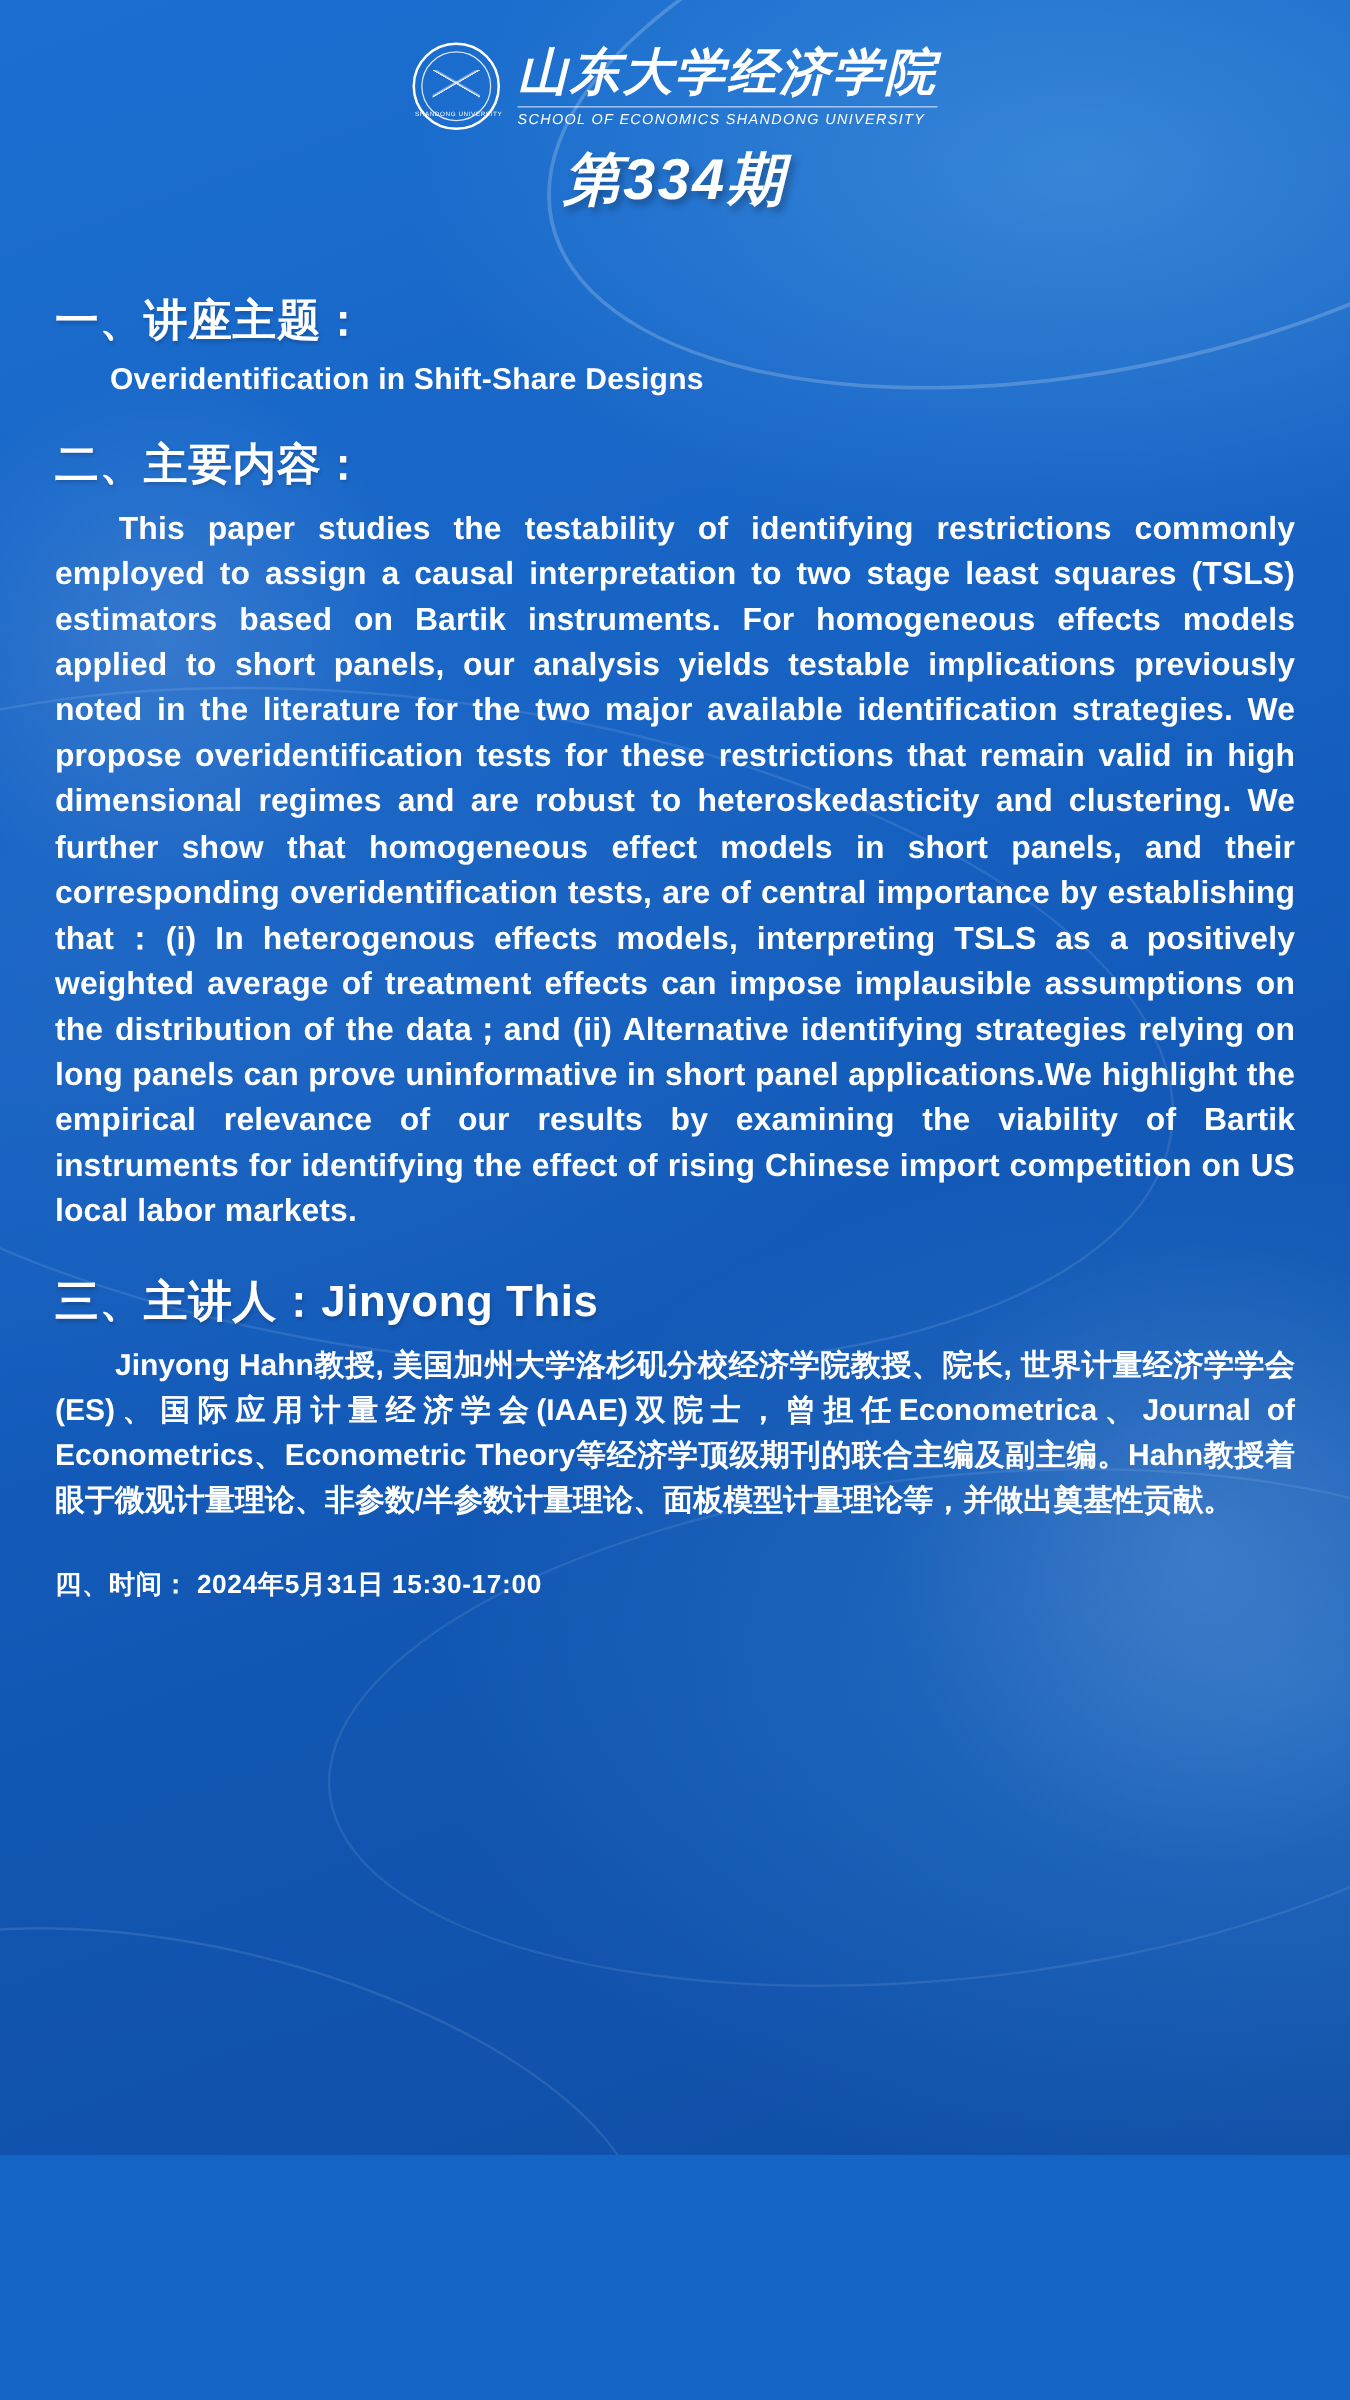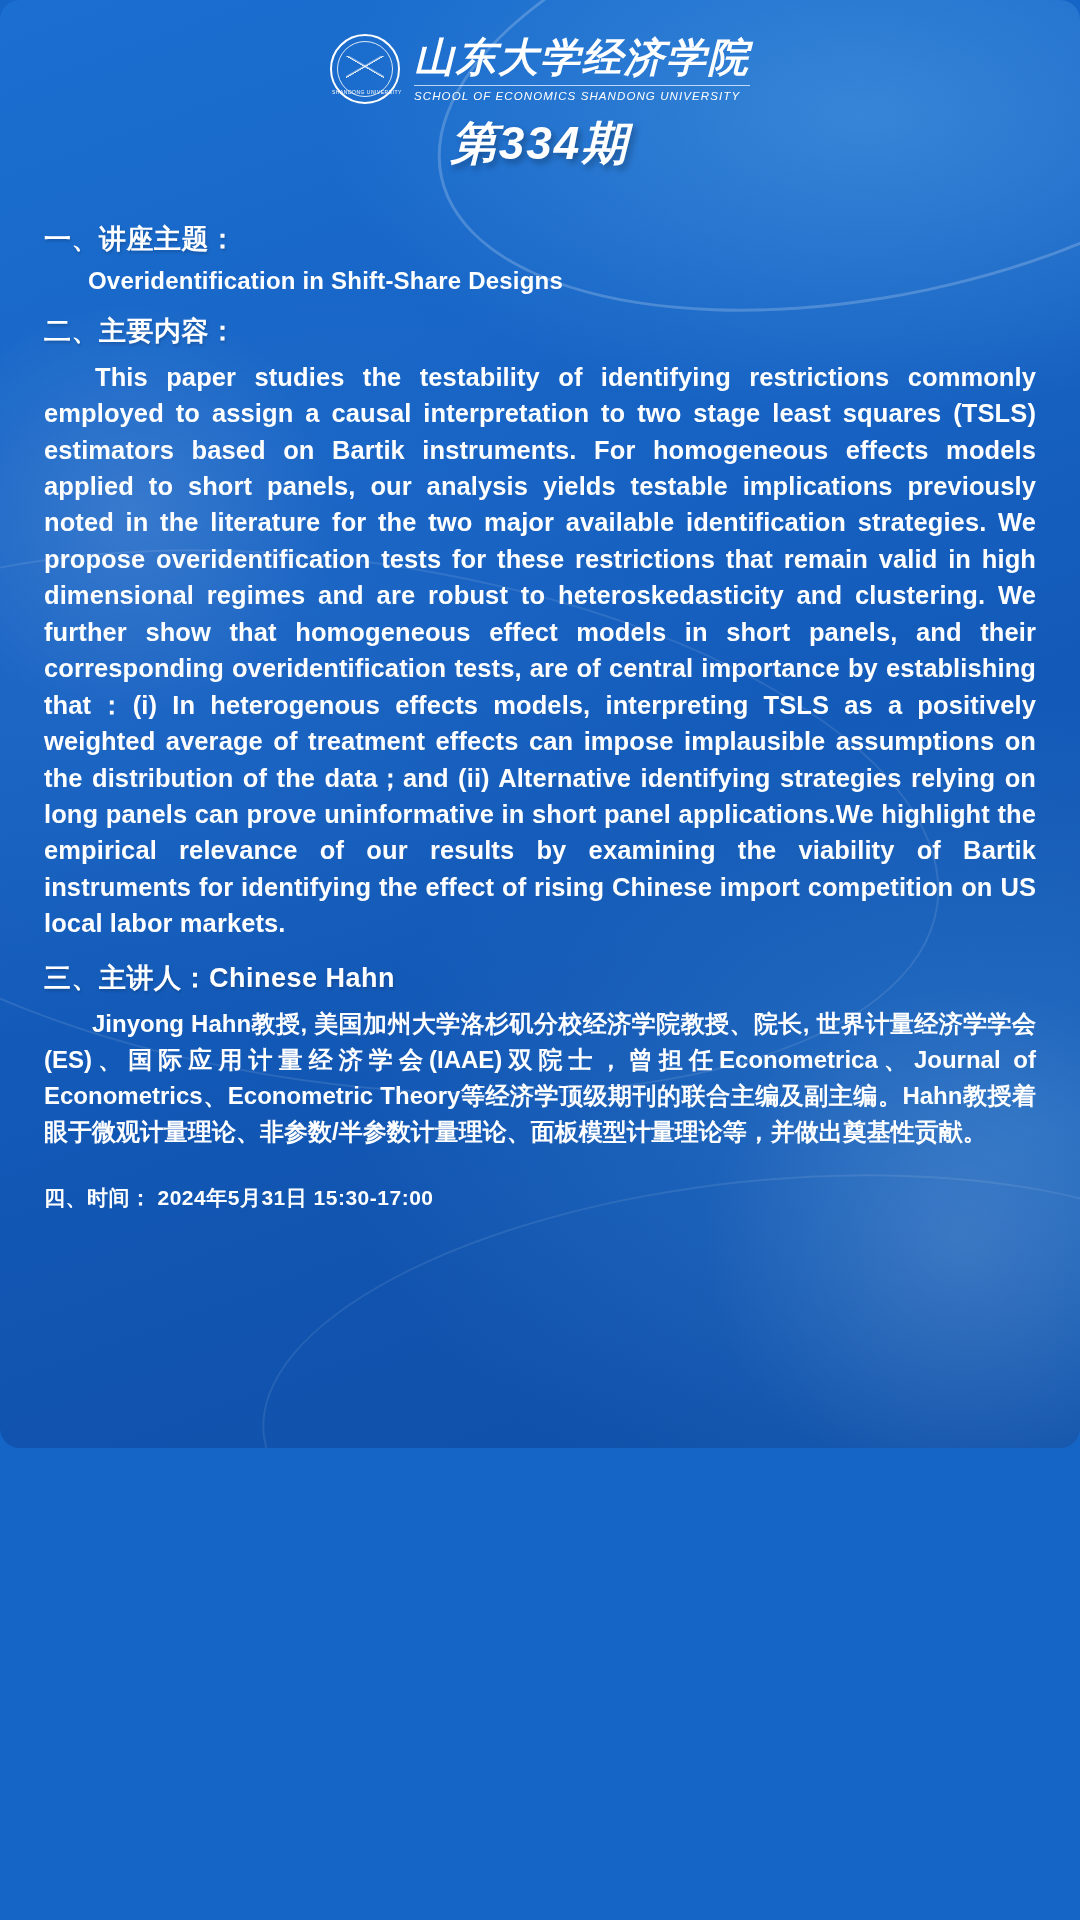--- a/index.html
+++ b/index.html
@@ -9,29 +9,28 @@
   body {
     width: 1080px;
     height: 1920px;
     font-family: "Liberation Sans", "DejaVu Sans", sans-serif;
     background: #1565c7;
     overflow: hidden;
   }
   .poster {
     position: relative;
     width: 1080px;
-    height: 1448px;
+    height: 1724px;
     background:
       radial-gradient(ellipse 900px 500px at 80% 8%, rgba(90,170,235,0.45) 0%, rgba(90,170,235,0) 60%),
       radial-gradient(ellipse 1000px 600px at 10% 45%, rgba(40,110,200,0.45) 0%, rgba(40,110,200,0) 65%),
       radial-gradient(ellipse 1100px 700px at 95% 78%, rgba(70,150,225,0.40) 0%, rgba(70,150,225,0) 62%),
       linear-gradient(160deg, #1b6fd0 0%, #1763c4 35%, #1257b4 65%, #0f4ea6 100%);
     overflow: hidden;
     box-sizing: border-box;
-    border-radius: 20px;
   }
   
   .swoosh {
     position: absolute;
     border-radius: 50%;
     border: 2px solid rgba(255,255,255,0.16);
     pointer-events: none;
   }
   .swoosh.s1 { width: 900px; height: 420px; left: 430px; top: -130px; transform: rotate(-12deg); border-color: rgba(255,255,255,0.20); border-width: 3px; }
   .swoosh.s2 { width: 1200px; height: 520px; left: -260px; top: 560px; transform: rotate(8deg); border-color: rgba(255,255,255,0.10); }
@@ -134,23 +133,23 @@
     line-height: 1.1;
   }
 
   
   .content {
     position: relative;
     padding: 34px 44px 0 44px;
     color: #ffffff;
   }
   .sec-head {
-    font-size: 27px;
-    font-weight: bold;
-    margin-top: 18px;
+    font-size: 35px;
+    font-weight: bold;
+    margin-top: 30px;
     margin-bottom: 10px;
     letter-spacing: 0.5px;
     text-shadow: 1px 2px 3px rgba(0,0,0,0.18);
   }
   .sec-head.with-inline {
     display: block;
   }
   .topic-line {
     font-size: 24px;
     font-weight: bold;
@@ -211,20 +210,20 @@
   <div class="title-sub">第334期</div>
 
   <div class="content">
 
     <div class="sec-head">一、讲座主题：</div>
     <div class="topic-line">Overidentification in Shift-Share Designs</div>
 
     <div class="sec-head">二、主要内容：</div>
     <div class="abstract">This paper studies the testability of identifying restrictions commonly employed to assign a causal interpretation to two stage least squares (TSLS) estimators based on Bartik instruments. For homogeneous effects models applied to short panels, our analysis yields testable implications previously noted in the literature for the two major available identification strategies. We propose overidentification tests for these restrictions that remain valid in high dimensional regimes and are robust to heteroskedasticity and clustering. We further show that homogeneous effect models in short panels, and their corresponding overidentification tests, are of central importance by establishing that：(i) In heterogenous effects models, interpreting TSLS as a positively weighted average of treatment effects can impose implausible assumptions on the distribution of the data；and (ii) Alternative identifying strategies relying on long panels can prove uninformative in short panel applications.We highlight the empirical relevance of our results by examining the viability of Bartik instruments for identifying the effect of rising Chinese import competition on US local labor markets.</div>
 
-    <div class="sec-head with-inline"><span>三、主讲人：</span><span>Chinese Hahn</span></div>
+    <div class="sec-head with-inline"><span>三、主讲人：</span><span>Jinyong This</span></div>
     <div class="speaker-bio">Jinyong Hahn教授, 美国加州大学洛杉矶分校经济学院教授、院长, 世界计量经济学学会(ES)、国际应用计量经济学会(IAAE)双院士，曾担任Econometrica、Journal of Econometrics、Econometric Theory等经济学顶级期刊的联合主编及副主编。Hahn教授着眼于微观计量理论、非参数/半参数计量理论、面板模型计量理论等，并做出奠基性贡献。</div>
 
     <div class="plain-line"><span>四、时间：</span><span class="val">2024年5月31日 15:30-17:00</span></div>
 
 
   </div>
 </div>
 
 </body></html>

